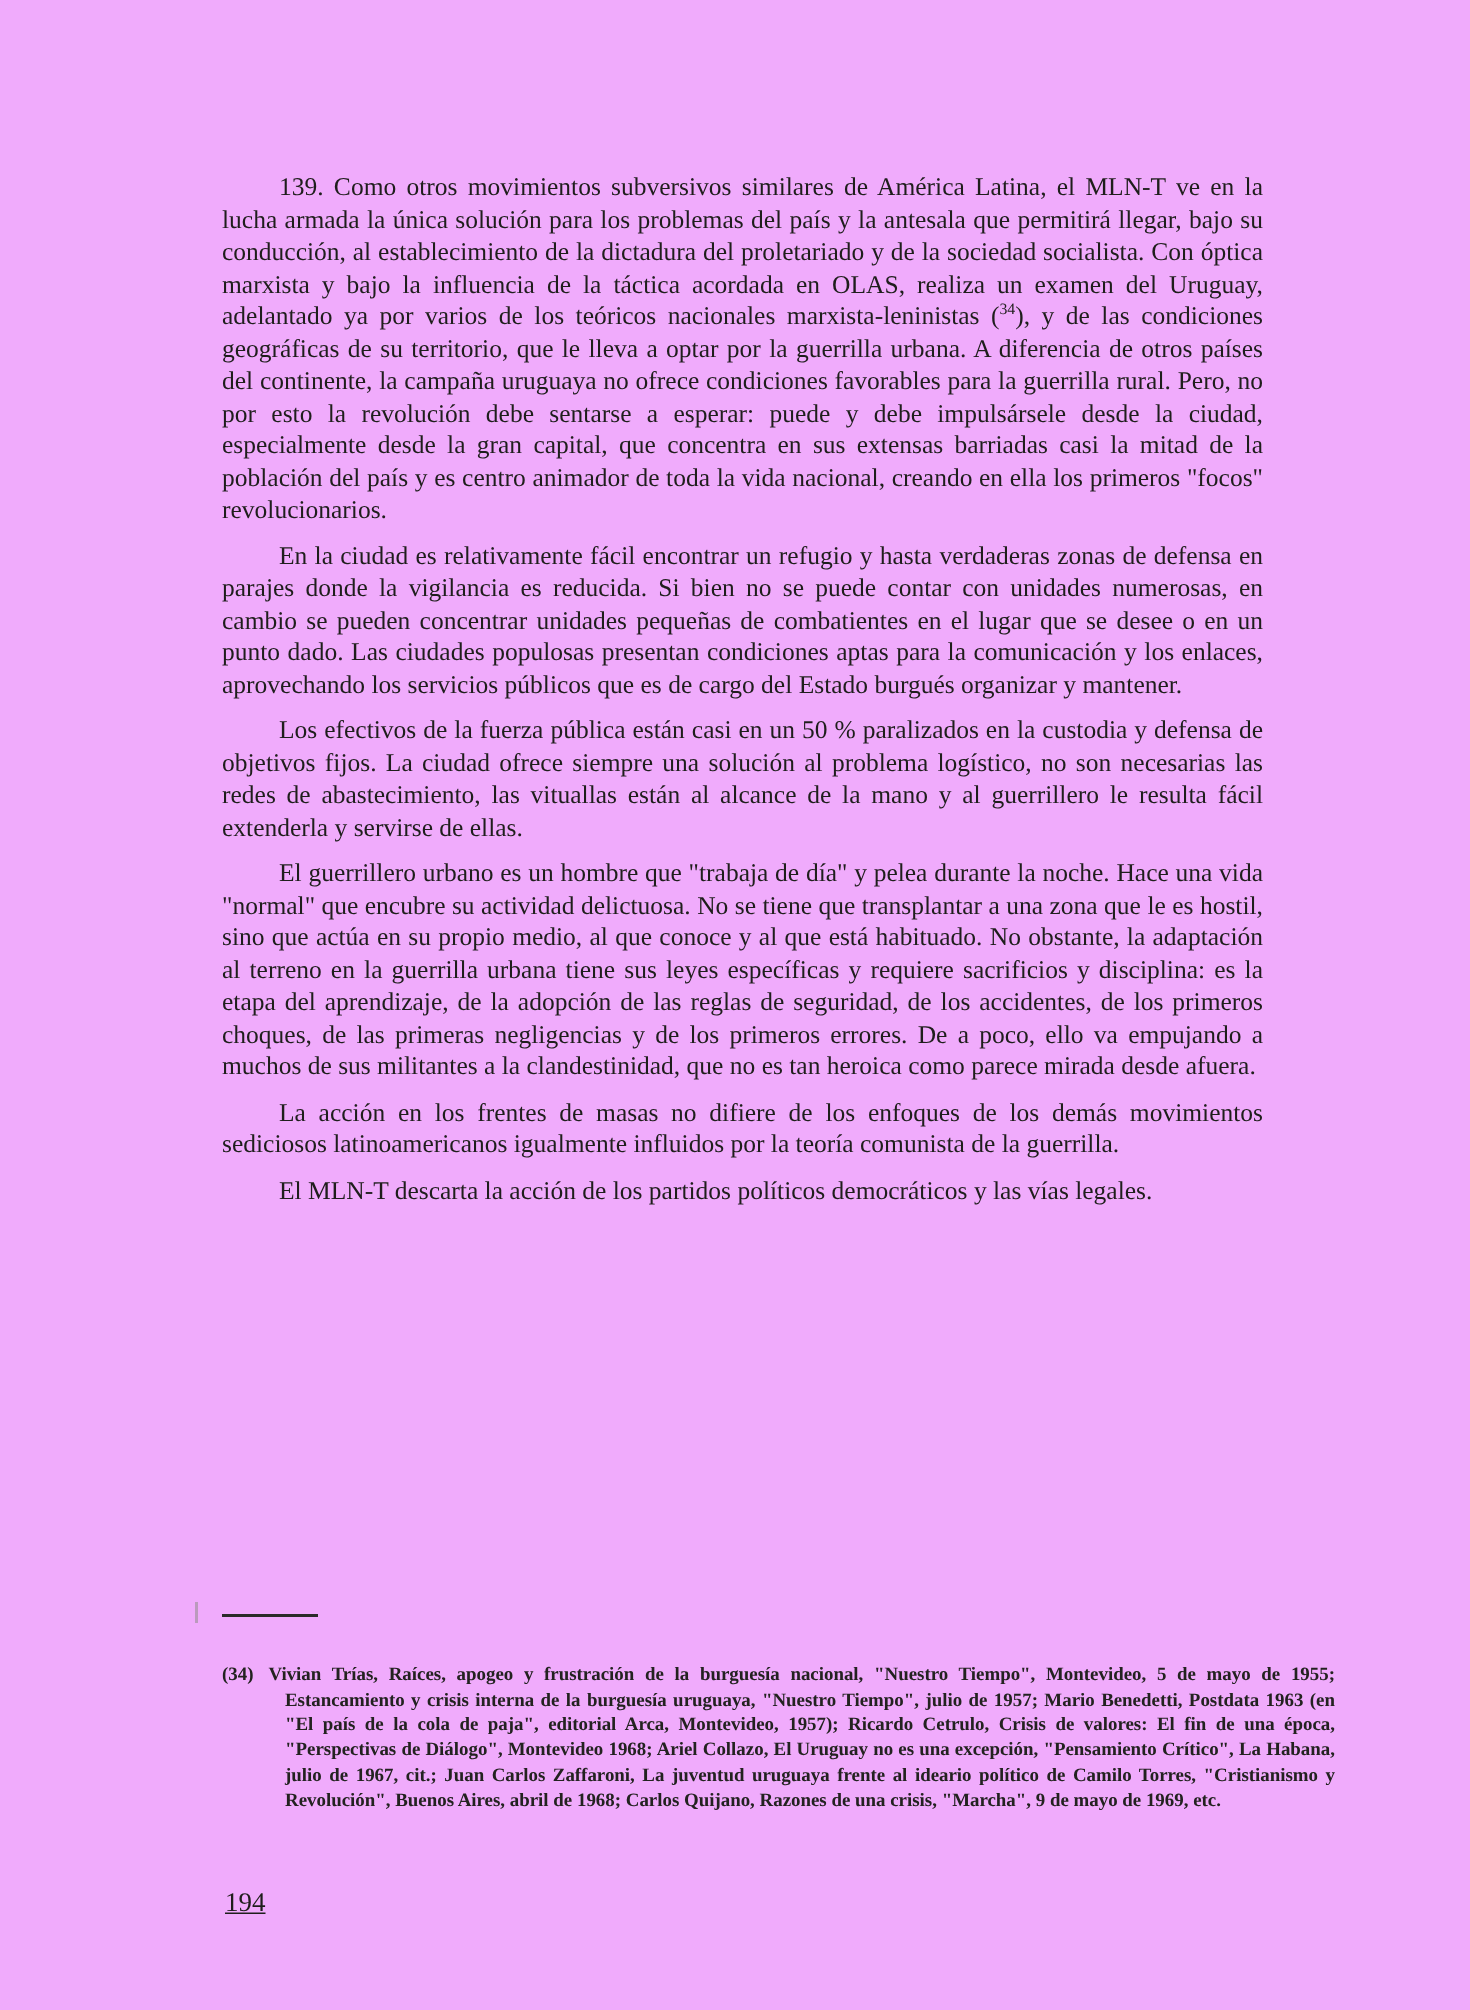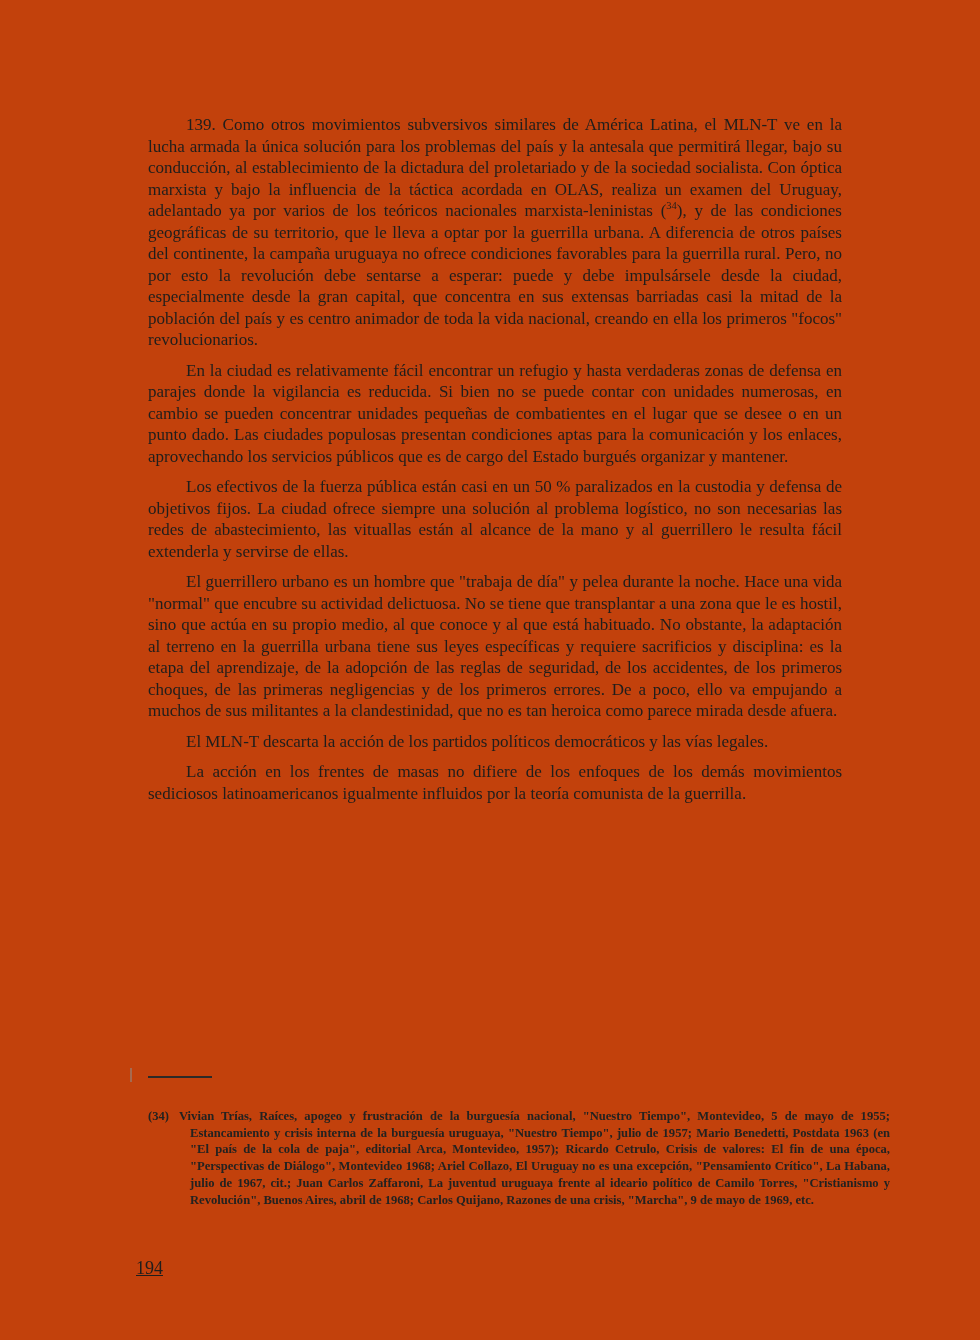--- a/index.html
+++ b/index.html
@@ -9,21 +9,21 @@
   body {
     width: 980px;
     height: 1340px;
     background: #efede8;
     font-family: "Liberation Serif", serif;
   }
   .page {
     position: relative;
     width: 980px;
     height: 1340px;
-    background: #c2410c;
+    background: #f0abfc;
     color: #1f1e1c;
     overflow: hidden;
   }
   .text-block {
     position: absolute;
     left: 148px;
     top: 114px;
     width: 694px;
     font-size: 17px;
     line-height: 21.5px;
@@ -68,21 +68,21 @@
     padding-left: 42px;
     text-indent: -42px;
     margin-top: 16px;
   }
   .fn-label {
     margin-right: 10px;
     font-weight: bold;
   }
   .page-number {
     position: absolute;
-    left: 136px;
+    left: 150px;
     top: 1258px;
     font-size: 18px;
     color: #1f1e1c;
     text-decoration: underline;
   }
 </style>
 </head>
 <body>
 
 <div class="page">
@@ -90,23 +90,23 @@
   <div class="text-block">
 
     <p class="para"><span>139. Como otros movimientos subversivos similares de América Latina, el MLN-T ve en la lucha armada la única solución para los problemas del país y la antesala que permitirá llegar, bajo su conducción, al establecimiento de la dictadura del proletariado y de la sociedad socialista. Con óptica marxista y bajo la influencia de la táctica acordada en OLAS, realiza un examen del Uruguay, adelantado ya por varios de los teóricos nacionales marxista-leninistas (</span><sup class="fnref">34</sup><span>), y de las condiciones geográficas de su territorio, que le lleva a optar por la guerrilla urbana. A diferencia de otros países del continente, la campaña uruguaya no ofrece condiciones favorables para la guerrilla rural. Pero, no por esto la revolución debe sentarse a esperar: puede y debe impulsársele desde la ciudad, especialmente desde la gran capital, que concentra en sus extensas barriadas casi la mitad de la población del país y es centro animador de toda la vida nacional, creando en ella los primeros "focos" revolucionarios.</span></p>
 
     <p class="para">En la ciudad es relativamente fácil encontrar un refugio y hasta verdaderas zonas de defensa en parajes donde la vigilancia es reducida. Si bien no se puede contar con unidades numerosas, en cambio se pueden concentrar unidades pequeñas de combatientes en el lugar que se desee o en un punto dado. Las ciudades populosas presentan condiciones aptas para la comunicación y los enlaces, aprovechando los servicios públicos que es de cargo del Estado burgués organizar y mantener.</p>
 
     <p class="para">Los efectivos de la fuerza pública están casi en un 50 % paralizados en la custodia y defensa de objetivos fijos. La ciudad ofrece siempre una solución al problema logístico, no son necesarias las redes de abastecimiento, las vituallas están al alcance de la mano y al guerrillero le resulta fácil extenderla y servirse de ellas.</p>
 
     <p class="para">El guerrillero urbano es un hombre que "trabaja de día" y pelea durante la noche. Hace una vida "normal" que encubre su actividad delictuosa. No se tiene que transplantar a una zona que le es hostil, sino que actúa en su propio medio, al que conoce y al que está habituado. No obstante, la adaptación al terreno en la guerrilla urbana tiene sus leyes específicas y requiere sacrificios y disciplina: es la etapa del aprendizaje, de la adopción de las reglas de seguridad, de los accidentes, de los primeros choques, de las primeras negligencias y de los primeros errores. De a poco, ello va empujando a muchos de sus militantes a la clandestinidad, que no es tan heroica como parece mirada desde afuera.</p>
 
+    <p class="para">La acción en los frentes de masas no difiere de los enfoques de los demás movimientos sediciosos latinoamericanos igualmente influidos por la teoría comunista de la guerrilla.</p>
+
     <p class="para">El MLN-T descarta la acción de los partidos políticos democráticos y las vías legales.</p>
-
-    <p class="para">La acción en los frentes de masas no difiere de los enfoques de los demás movimientos sediciosos latinoamericanos igualmente influidos por la teoría comunista de la guerrilla.</p>
 
   </div>
 
   <div class="artifact-mark"></div>
 
   <div class="footnote-sep"></div>
 
   <div class="footnote"><span class="fn-label">(34)</span><span class="fn-text">Vivian Trías, Raíces, apogeo y frustración de la burguesía nacional, "Nuestro Tiempo", Montevideo, 5 de mayo de 1955; Estancamiento y crisis interna de la burguesía uruguaya, "Nuestro Tiempo", julio de 1957; Mario Benedetti, Postdata 1963 (en "El país de la cola de paja", editorial Arca, Montevideo, 1957); Ricardo Cetrulo, Crisis de valores: El fin de una época, "Perspectivas de Diálogo", Montevideo 1968; Ariel Collazo, El Uruguay no es una excepción, "Pensamiento Crítico", La Habana, julio de 1967, cit.; Juan Carlos Zaffaroni, La juventud uruguaya frente al ideario político de Camilo Torres, "Cristianismo y Revolución", Buenos Aires, abril de 1968; Carlos Quijano, Razones de una crisis, "Marcha", 9 de mayo de 1969, etc.</span></div>
 
   <div class="page-number">194</div>

